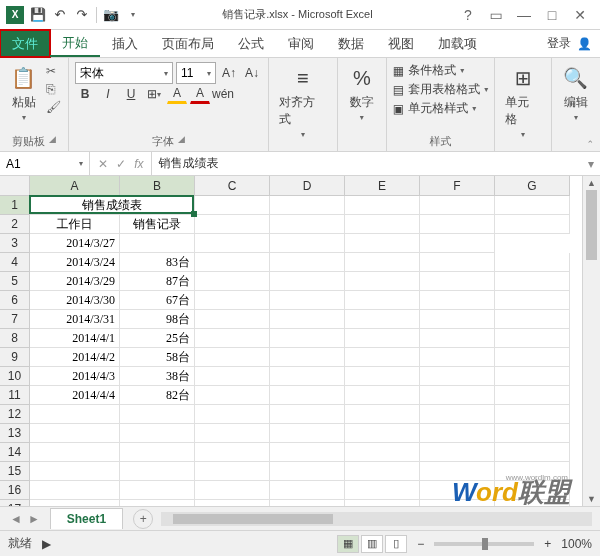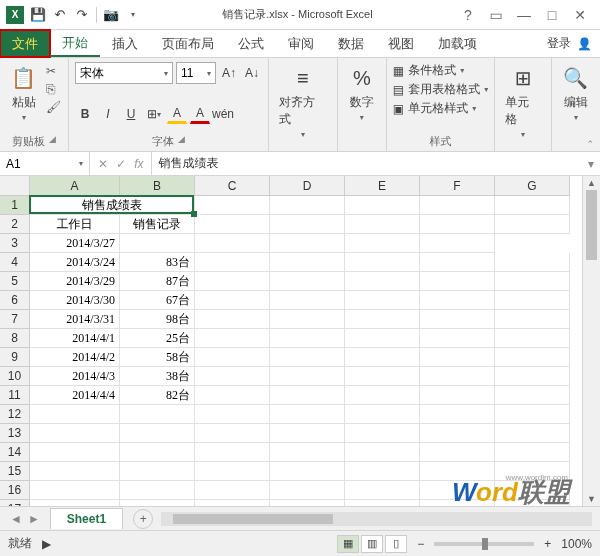--- a/index.html
+++ b/index.html
@@ -11,35 +11,35 @@
 .qat-ico { width: 16px; height: 16px; display: flex; align-items: center; justify-content: center; color: #444; font-size: 13px; }
 .excel-ico { background: #217346; color: #fff; font-weight: bold; font-size: 10px; width: 18px; height: 18px; display: flex; align-items: center; justify-content: center; }
 .qat-sep { width: 1px; height: 16px; background: #ccc; }
 .title-center { flex: 1; text-align: center; color: #444; font-size: 11px; }
 .winbtns { display: flex; align-items: center; gap: 8px; padding: 0 10px; color: #666; font-size: 14px; }
 .winbtn { width: 20px; text-align: center; cursor: pointer; }
 
 
 .tabs { height: 28px; display: flex; align-items: stretch; border-bottom: 1px solid #d4d4d4; background: #fff; }
 .tab { padding: 0 12px; display: flex; align-items: center; color: #444; font-size: 13px; cursor: pointer; }
-.tab.file { background: #217346; color: #fde047; outline: 2px solid #c00; outline-offset: -1px; }
+.tab.file { background: #217346; color: #5eead4; outline: 2px solid #c00; outline-offset: -1px; }
 .tab.active { color: #217346; border-bottom: 2px solid #217346; }
 .tabs-right { margin-left: auto; display: flex; align-items: center; gap: 6px; padding-right: 8px; color: #444; }
 
 
 .ribbon { height: 94px; background: #f1f1f1; border-bottom: 1px solid #d4d4d4; display: flex; overflow: hidden; }
 .rgroup { border-right: 1px solid #d4d4d4; display: flex; flex-direction: column; padding: 4px 6px 0; position: relative; }
 .rgroup-body { flex: 1; display: flex; align-items: flex-start; gap: 4px; }
 .rgroup-label { text-align: center; font-size: 11px; color: #666; padding: 2px 0; display: flex; justify-content: center; gap: 4px; }
 .rgroup-label .launcher { font-size: 9px; color: #888; }
 .bigbtn { display: flex; flex-direction: column; align-items: center; gap: 2px; padding: 2px 4px; font-size: 12px; color: #444; }
 .bigbtn .ico { width: 28px; height: 28px; display: flex; align-items: center; justify-content: center; font-size: 20px; }
 .clipcol { display: flex; flex-direction: column; gap: 4px; padding-top: 2px; }
 .smico { width: 16px; height: 14px; font-size: 12px; color: #555; }
-.fontctrls { display: flex; flex-direction: column; gap: 20px; }
+.fontctrls { display: flex; flex-direction: column; gap: 0; }
 .fontrow { display: flex; gap: 3px; align-items: center; }
 .combo { height: 22px; border: 1px solid #ababab; background: #fff; font-size: 12px; padding: 0 4px; display: flex; align-items: center; justify-content: space-between; }
 .combo.font { width: 98px; }
 .combo.size { width: 40px; }
 .fbtn { width: 20px; height: 20px; display: flex; align-items: center; justify-content: center; color: #444; border: 1px solid transparent; font-size: 12px; }
 .arrow-dn { font-size: 8px; color: #666; }
 .styleslist { display: flex; flex-direction: column; gap: 2px; font-size: 12px; color: #444; }
 .stylerow { display: flex; align-items: center; gap: 4px; white-space: nowrap; }
 .ribbon-collapse { position: absolute; right: 6px; bottom: 2px; font-size: 10px; color: #888; }
 

